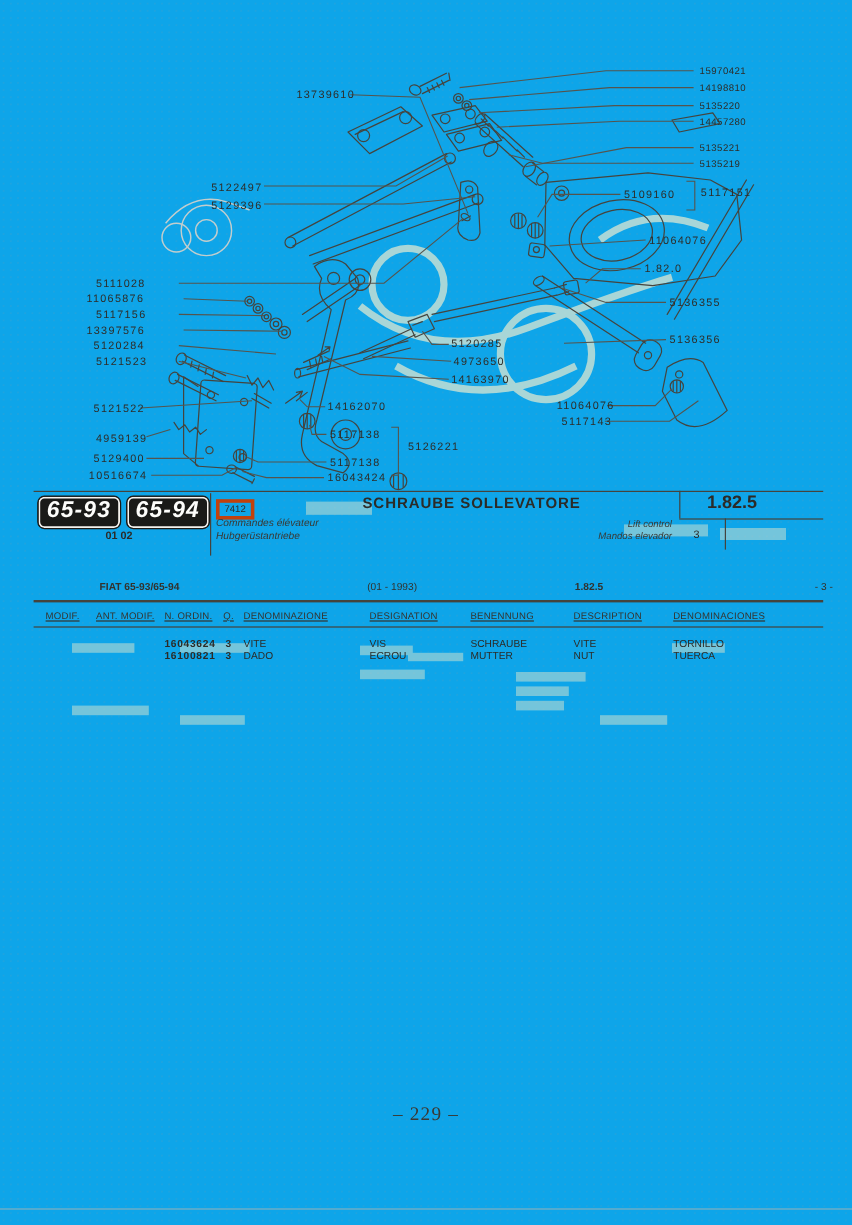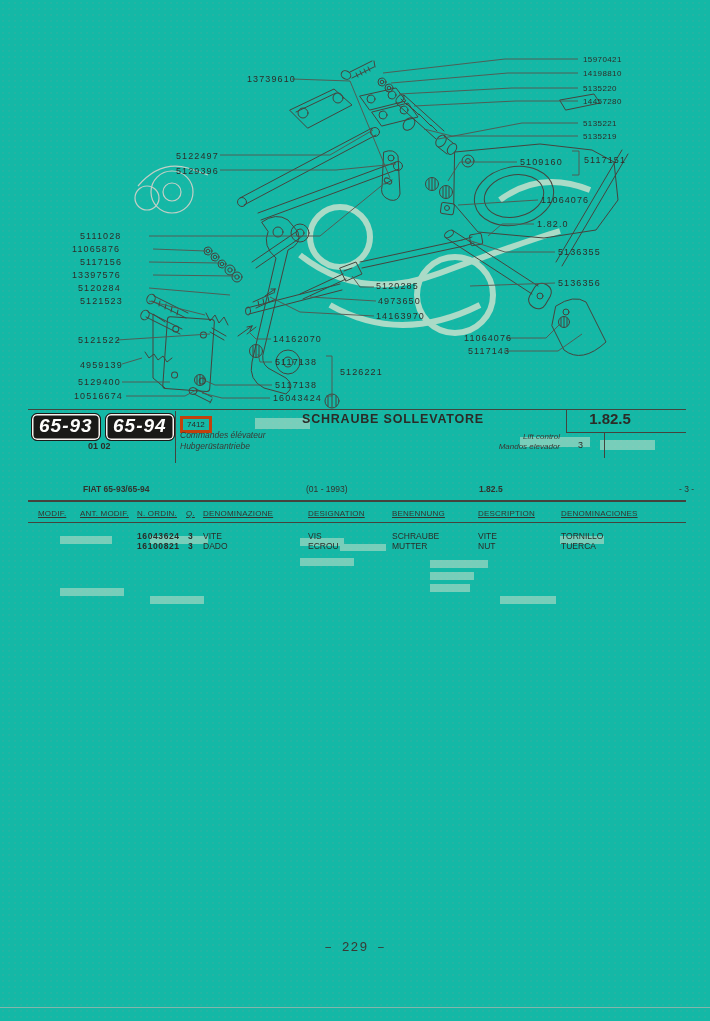--- a/index.html
+++ b/index.html
@@ -1,18 +1,18 @@
 <!DOCTYPE html>
 <html><head>
 <meta charset="utf-8">
 <style>
   html,body{margin:0;padding:0;background:#e8e6e2;}
   .page{
     position:relative;width:710px;height:1021px;margin:0 auto;
-    background:#14b8a6;overflow:hidden;
+    background:#0ea5e9;overflow:hidden;
     font-family:"Liberation Sans",sans-serif;color:#2c2b27;
   }
   .page::before{
     content:"";position:absolute;inset:0;pointer-events:none;
     background-image:radial-gradient(circle, rgba(170,150,140,.10) 1px, transparent 1px);
     background-size:6px 6px;
   }
   .abs{position:absolute;}
   .lbl{position:absolute;font-size:9px;letter-spacing:1.1px;color:#2e2d29;white-space:nowrap;}
   .lbl.sm{font-size:8px;letter-spacing:.4px;}
@@ -24,21 +24,21 @@
     padding:1px 7px 3px 7px;border:1.5px solid #1a1a18;box-shadow:inset 0 0 0 1.5px #f6f3ef;
   }
   .it{font-style:italic;}
   .hdr-small{font-size:8.5px;color:#3a3934;}
   .col-hdr{position:absolute;font-size:8px;letter-spacing:.2px;color:#35342f;top:509px;white-space:nowrap;text-decoration:underline;}
   .cell{position:absolute;font-size:8.5px;color:#2c2b27;white-space:nowrap;}
   .num{font-weight:700;letter-spacing:.6px;}
   .meta{position:absolute;top:484px;font-size:8.5px;color:#33322d;white-space:nowrap;padding-left:45px;}
   .footer-num{
     position:absolute;left:0;right:0;top:920px;text-align:center;
-    font-family:Liberation Mono, monospace;font-size:13px;letter-spacing:1px;color:#3a3934;margin-top:20px;
+    font-family:Liberation Serif, serif;font-size:16px;letter-spacing:1px;color:#3a3934;
   }
   svg{position:absolute;left:0;top:0;pointer-events:none;}
 </style>
 </head>
 <body>
 
 <div class="page">
 
   <svg width="710" height="1021" viewBox="0 0 710 1021">
 

